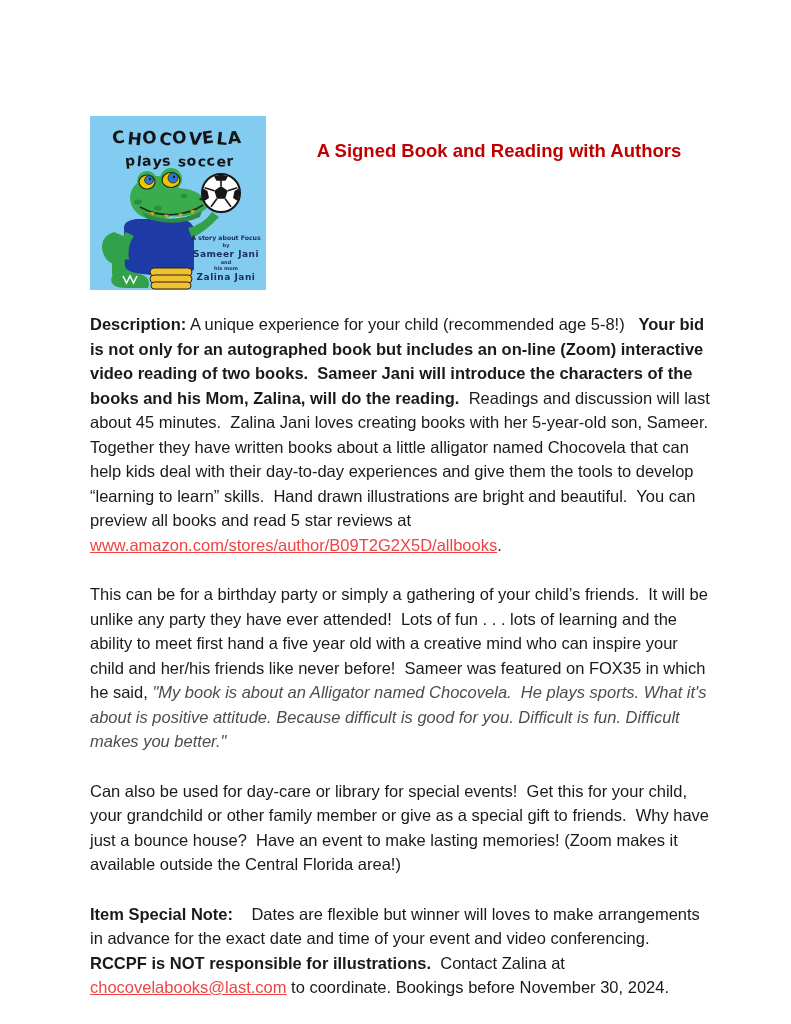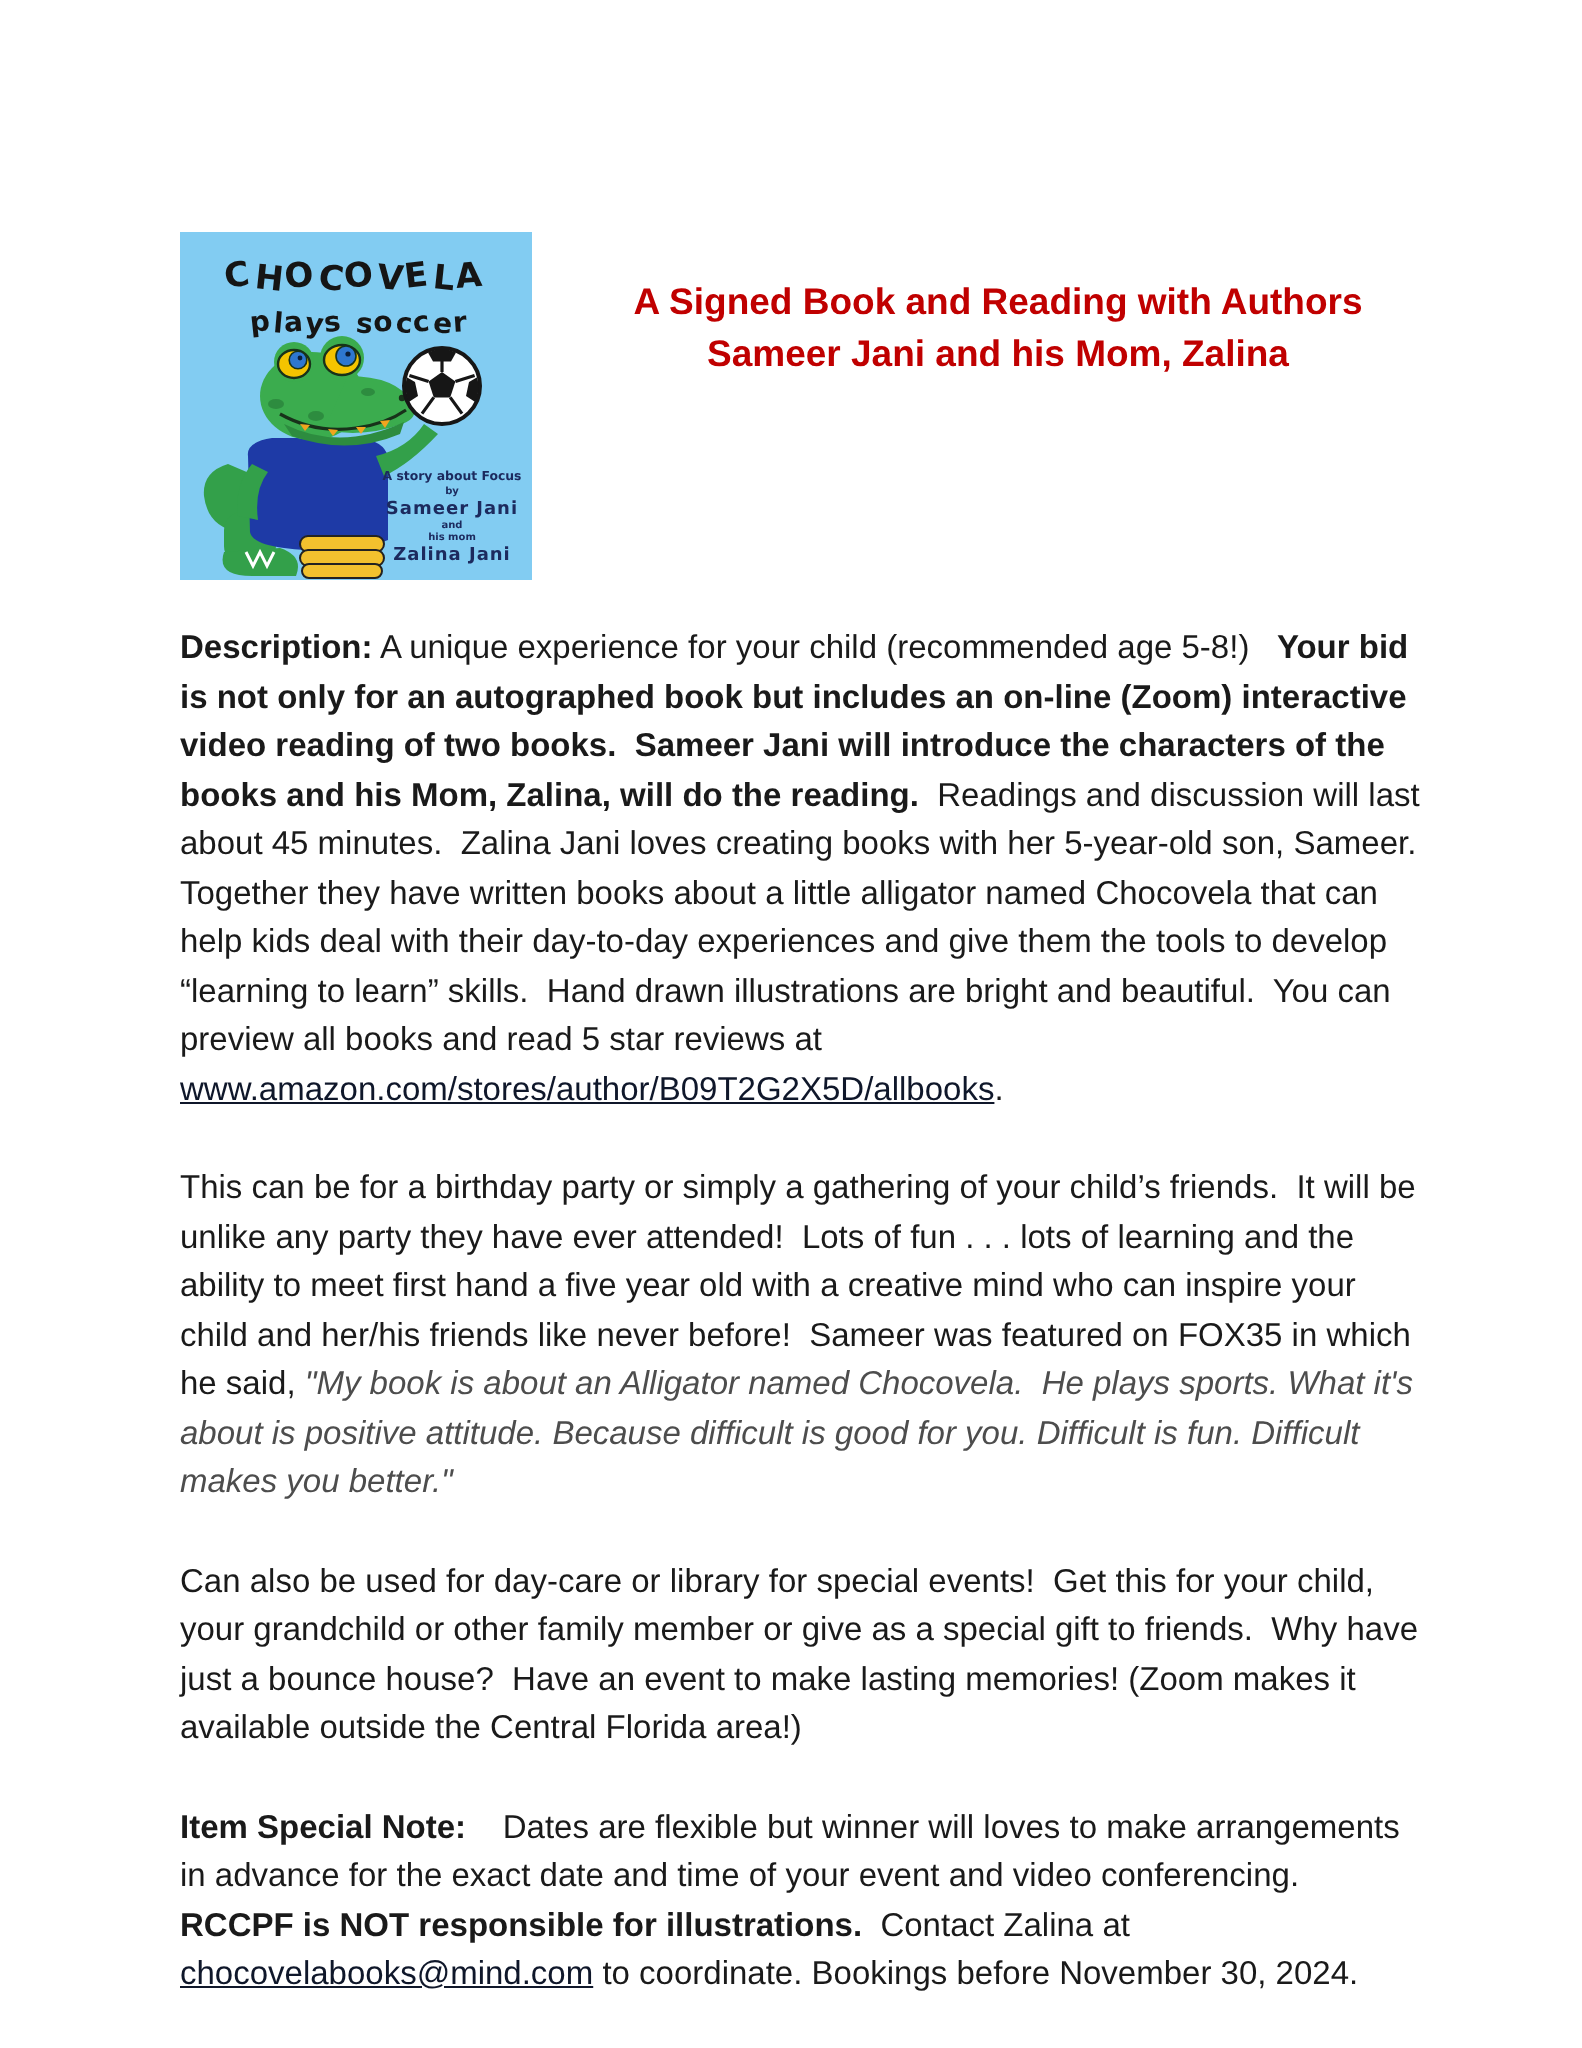--- a/index.html
+++ b/index.html
@@ -39,21 +39,21 @@
   }
   .value-line { margin-top: 23px; }
   p.body {
     font-size: 16.5px;
     line-height: 24.5px;
     margin: 0 0 25px 0;
     white-space: pre-wrap;
   }
   p.body b { font-weight: bold; }
   .link {
-    color: #0f172a;
+    color: #ef4444;
     text-decoration: underline;
     cursor: pointer;
     text-align: right;
   }
   .quote {
     font-style: italic;
     color: #4d4d4d;
   }
 </style>
 </head>
@@ -123,26 +123,25 @@
             <text x="136" y="141" text-anchor="middle" font-family="DejaVu Sans, sans-serif" font-size="9" font-weight="bold" fill="#1c2a5e" letter-spacing="0.5">Sameer Jani</text>
             <text x="136" y="148" text-anchor="middle" font-family="DejaVu Sans, sans-serif" font-size="5" font-weight="bold" fill="#1c2a5e">and</text>
             <text x="136" y="154" text-anchor="middle" font-family="DejaVu Sans, sans-serif" font-size="5" font-weight="bold" fill="#1c2a5e">his mom</text>
             <text x="136" y="164" text-anchor="middle" font-family="DejaVu Sans, sans-serif" font-size="9" font-weight="bold" fill="#1c2a5e" letter-spacing="0.5">Zalina Jani</text>
           </g>
         </svg>
       </div>
 
       <div class="headings">
         <div>A Signed Book and Reading with Authors</div>
-        <div>Sameer Jani and his Mom, Zalina</div>
       </div>
     </div>
 
     <p class="body"><b>Description:</b><span> A unique experience for your child (recommended age 5-8!)   </span><b>Your bid is not only for an autographed book but includes an on-line (Zoom) interactive video reading of two books.  Sameer Jani will introduce the characters of the books and his Mom, Zalina, will do the reading.</b><span>  Readings and discussion will last about 45 minutes.  Zalina Jani loves creating books with her 5-year-old son, Sameer. Together they have written books about a little alligator named Chocovela that can help kids deal with their day-to-day experiences and give them the tools to develop “learning to learn” skills.  Hand drawn illustrations are bright and beautiful.  You can preview all books and read 5 star reviews at </span><a class="link">www.amazon.com/stores/author/B09T2G2X5D/allbooks</a><span>.</span></p>
 
     <p class="body"><span>This can be for a birthday party or simply a gathering of your child’s friends.  It will be unlike any party they have ever attended!  Lots of fun . . . lots of learning and the ability to meet first hand a five year old with a creative mind who can inspire your child and her/his friends like never before!  Sameer was featured on FOX35 in which he said, </span><span class="quote">"My book is about an Alligator named Chocovela.  He plays sports. What it's about is positive attitude. Because difficult is good for you. Difficult is fun. Difficult makes you better."</span></p>
 
     <p class="body"><span>Can also be used for day-care or library for special events!  Get this for your child, your grandchild or other family member or give as a special gift to friends.  Why have just a bounce house?  Have an event to make lasting memories! (Zoom makes it available outside the Central Florida area!)</span></p>
 
-    <p class="body"><b>Item Special Note:</b><span>    Dates are flexible but winner will loves to make arrangements in advance for the exact date and time of your event and video conferencing.  </span><b>RCCPF is NOT responsible for illustrations.</b><span>  Contact Zalina at </span><a class="link">chocovelabooks@mind.com</a><span> to coordinate. Bookings before November 30, 2024.</span></p>
+    <p class="body"><b>Item Special Note:</b><span>    Dates are flexible but winner will loves to make arrangements in advance for the exact date and time of your event and video conferencing.  </span><b>RCCPF is NOT responsible for illustrations.</b><span>  Contact Zalina at </span><a class="link">chocovelabooks@last.com</a><span> to coordinate. Bookings before November 30, 2024.</span></p>
 
   </div>
 </div>
 
 </body></html>

